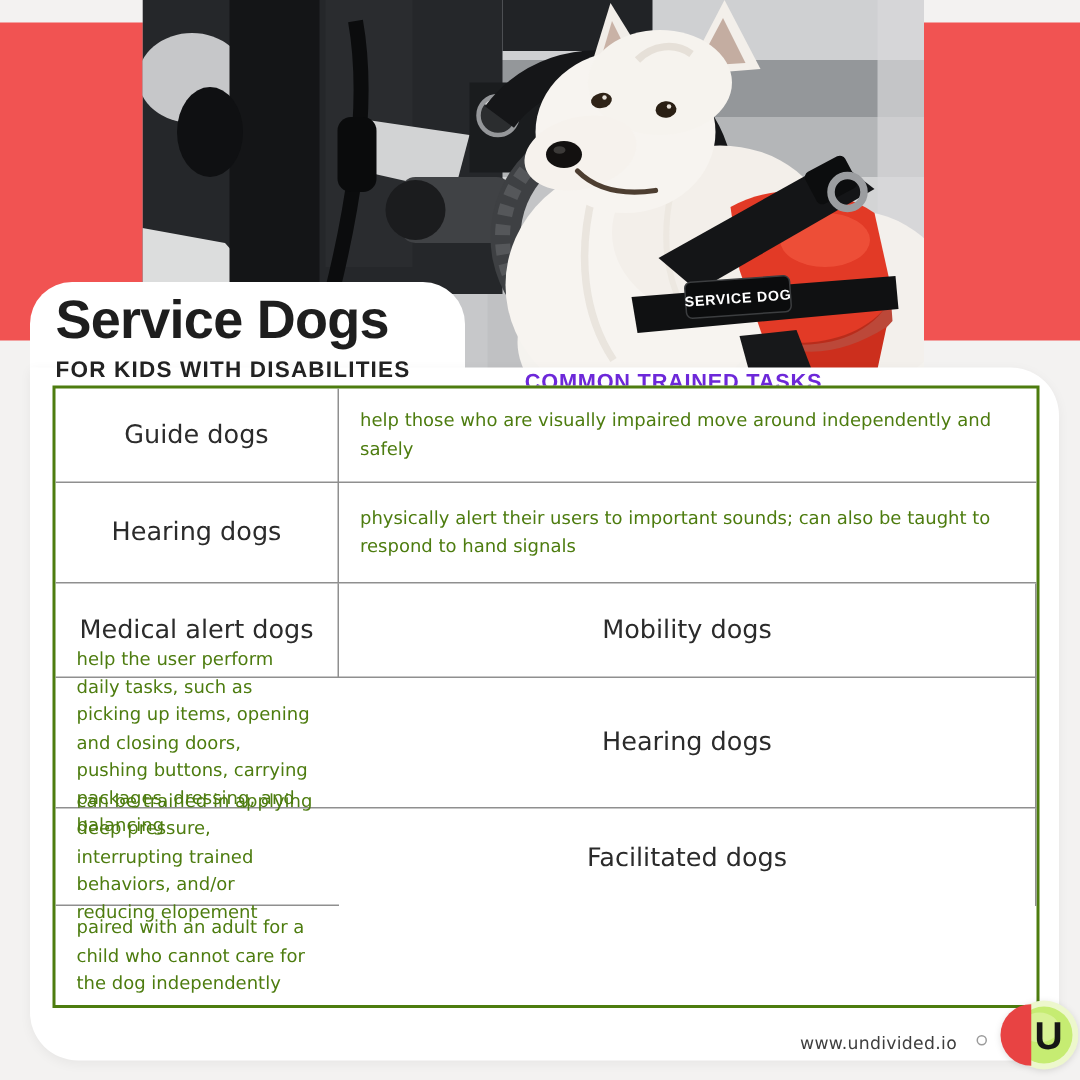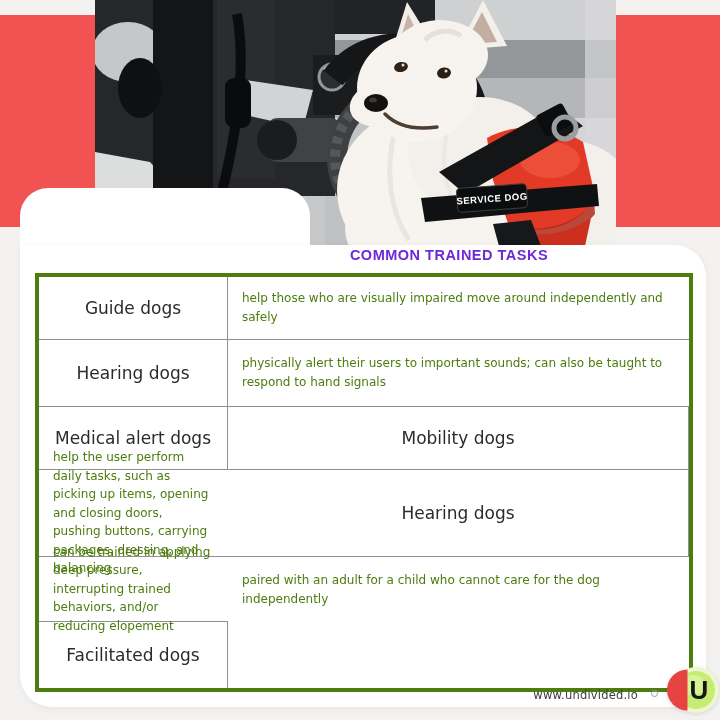--- a/index.html
+++ b/index.html
@@ -27,22 +27,22 @@
   .header-text{position:absolute;left:37px;top:193px;}
   .title{font-size:36px;font-weight:800;letter-spacing:-0.5px;color:#1e1e1e;
     line-height:1.1;margin:0;}
   .subtitle{font-size:15px;font-weight:800;letter-spacing:0.8px;color:#222222;
     margin-top:5px;}
 
   .tasks-heading{position:absolute;left:215px;top:247px;width:468px;
     text-align:center;font-size:14.5px;font-weight:800;letter-spacing:0.5px;color:#6d28d9;}
 
   
-  .tasks-table{position:absolute;left:35px;top:273px;width:658px;
-    box-sizing:border-box;border:4px solid #4d7c0f;
+  .tasks-table{position:absolute;left:35px;top:257px;width:658px;
+    box-sizing:border-box;border:2px solid #4d7c0f;
     display:grid;grid-template-columns:189px 1fr;
     grid-template-rows:63px 67px 63px 87px 65px 66px;background:#ffffff;}
   .tcell{display:flex;align-items:center;box-sizing:border-box;
     border-bottom:1px solid #8f8f8f;}
   .tcell:nth-last-child(-n+2){border-bottom:none;}
   .tcell.type{justify-content:center;border-right:1px solid #8f8f8f;
     font-family:"DejaVu Sans",sans-serif;font-size:17px;color:#2b2b2b;text-align:center;}
   .tcell.task{padding:8px 14px;font-family:"DejaVu Sans",sans-serif;
     font-size:12px;line-height:1.55;color:#4d7c0f;}
 
@@ -137,35 +137,39 @@
         <ellipse cx="278" cy="100" rx="4" ry="2.5" fill="#3c3a38"></ellipse>
         <path d="M290,114 Q308,132 342,127" stroke="#4d3e31" stroke-width="3.5" fill="none" stroke-linecap="round"></path>
         <path d="M330,40 C340,30 355,28 366,36" stroke="#e6e0d8" stroke-width="5" fill="none"></path>
       </g>
     </g>
   </svg>
 
   <div class="title-tab"></div>
   <div class="card"></div>
 
+  <div class="header-text">
+    <h1 class="title">Service Dogs</h1>
+    <div class="subtitle">FOR KIDS WITH DISABILITIES</div>
+  </div>
 
   <div class="tasks-heading">COMMON TRAINED TASKS</div>
 
   <div class="tasks-table">
     <div class="tcell type">Guide dogs</div>
     <div class="tcell task">help those who are visually impaired move around independently and safely</div>
     <div class="tcell type">Hearing dogs</div>
     <div class="tcell task">physically alert their users to important sounds; can also be taught to respond to hand signals</div>
     <div class="tcell type">Medical alert dogs</div>
     <div class="tcell type">Mobility dogs</div>
     <div class="tcell task">help the user perform daily tasks, such as picking up items, opening and closing doors, pushing buttons, carrying packages, dressing, and balancing</div>
     <div class="tcell type">Hearing dogs</div>
     <div class="tcell task">can be trained in applying deep pressure, interrupting trained behaviors, and/or reducing elopement</div>
+    <div class="tcell type">Facilitated dogs</div>
     <div class="tcell task">paired with an adult for a child who cannot care for the dog independently</div>
-    <div class="tcell type">Facilitated dogs</div>
   </div>
 
   <div class="site-url">www.undivided.io</div>
   <div class="footer-dot"></div>
 
   <svg class="logo" viewBox="0 0 60 60" aria-hidden="true">
     <circle cx="37" cy="31" r="23" fill="#edf7cd"></circle>
     <circle cx="37" cy="31" r="19" style="fill:var(--logo-green,#c6ec72)"></circle>
     <ellipse cx="34" cy="26" rx="13" ry="10" fill="#d9f39a" opacity="0.9"></ellipse>
     <path d="M28.5,10.5 A20.5,20.5 0 0 0 28.5,51.5 Z" style="fill:var(--logo-red,#e84343)"></path>

